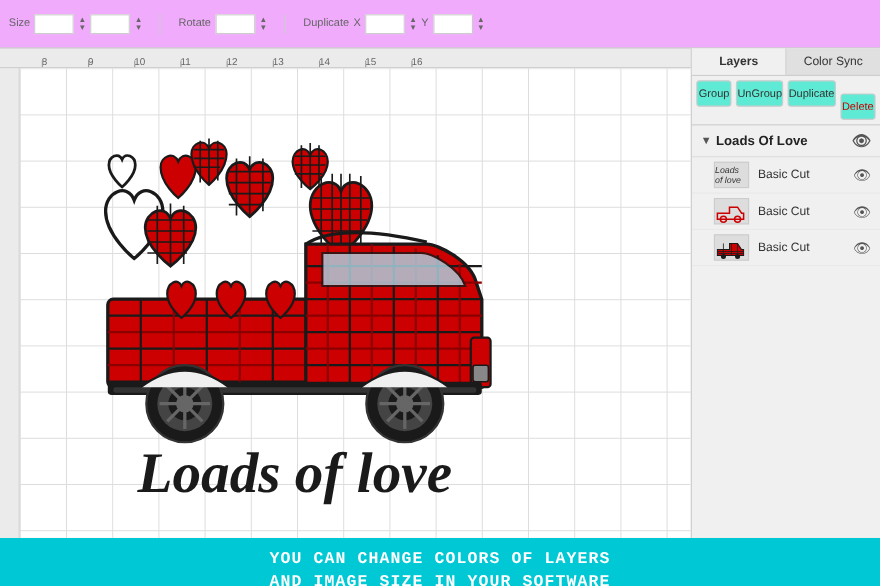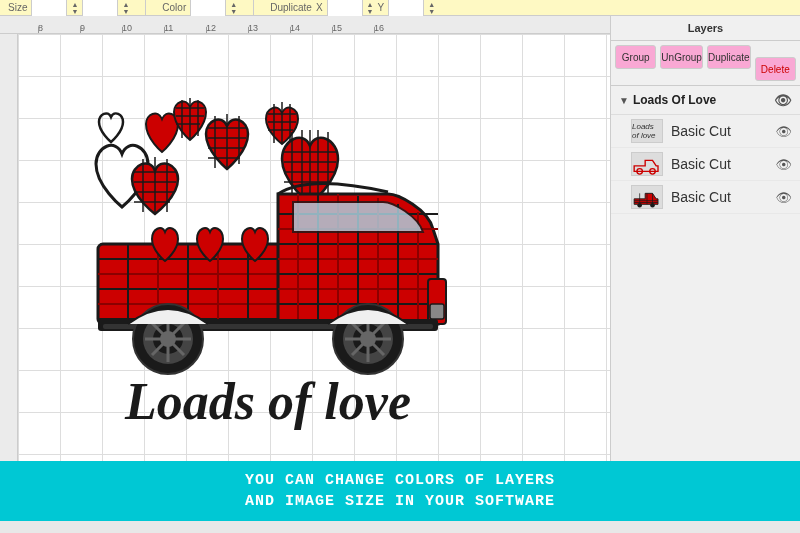--- a/index.html
+++ b/index.html
@@ -1,21 +1,21 @@
 <!DOCTYPE html>
 <html><head>
   <meta charset="utf-8">
   <style>
     * { margin: 0; padding: 0; box-sizing: border-box; }
     body { width: 800px; height: 533px; overflow: hidden; font-family: Arial, sans-serif; background: #e8e8e8; }
 
     
     .toolbar {
-      height: 16px;
-      background: #fef9c3;
+      height: 44px;
+      background: #f0abfc;
       border-bottom: 1px solid #ccc;
       display: flex;
       align-items: center;
       padding: 0 8px;
       gap: 16px;
       font-size: 11px;
       color: #333;
     }
     .toolbar-group {
       display: flex;
@@ -125,21 +125,21 @@
     .design-svg {
       position: absolute;
       top: 30px;
       left: 60px;
       width: 380px;
       height: 390px;
     }
 
     
     .right-panel {
-      width: 190px;
+      width: 172px;
       background: #f0f0f0;
       border-left: 1px solid #ccc;
       display: flex;
       flex-direction: column;
     }
 
     .panel-tabs {
       display: flex;
       border-bottom: 1px solid #ccc;
       background: #e0e0e0;
@@ -161,21 +161,21 @@
 
     .panel-actions {
       display: flex;
       padding: 4px;
       gap: 4px;
       border-bottom: 1px solid #ccc;
     }
     .panel-action-btn {
       flex: 1;
       height: 24px;
-      background: #f9a8d4;
+      background: #5eead4;
       border: 1px solid #ccc;
       border-radius: 3px;
       font-size: 10px;
       cursor: pointer;
       color: #333;
     }
     .panel-action-btn:last-child {
       color: #cc0000;
     }
 
@@ -214,21 +214,21 @@
       background: #ddd;
       border: 1px solid #ccc;
       margin-right: 8px;
       display: flex;
       align-items: center;
       justify-content: center;
       overflow: hidden;
       flex-shrink: 0;
     }
     .layer-name {
-      font-size: 14px;
+      font-size: 11px;
       color: #333;
       flex: 1;
     }
     .layer-eye-item {
       font-size: 13px;
       color: #555;
     }
 
     
     .bottom-banner {
@@ -280,21 +280,21 @@
         <span>▼</span>
     </div>
     <input class="toolbar-input" value="" style="">
     <div class="toolbar-arrow">
       <span>▲</span>
         <span>▼</span>
     </div>
   </div>
   <div class="toolbar-divider"></div>
   <div class="toolbar-group">
-    <span class="toolbar-label">Color</span>
+    <span class="toolbar-label">Rotate</span>
     <input class="toolbar-input" value="" style="">
     <div class="toolbar-arrow">
       <span>▲</span>
         <span>▼</span>
     </div>
   </div>
   <div class="toolbar-divider"></div>
   <div class="toolbar-group">
     <span class="toolbar-label">Duplicate</span>
     <span class="toolbar-label">X</span>
@@ -481,20 +481,21 @@
         <text x="190" y="355" font-family="Georgia, 'Times New Roman', serif" font-size="52" fill="#1a1a1a" text-anchor="middle" font-style="italic" font-weight="bold" style="font-family: Georgia, serif;">Loads of love</text>
       </svg>
 
     </div>
   </div>
 
   <div class="right-panel">
 
     <div class="panel-tabs">
       <div class="panel-tab active">Layers</div>
+      <div class="panel-tab">Color Sync</div>
     </div>
 
     <div class="panel-actions">
       <button class="panel-action-btn">Group</button>
       <button class="panel-action-btn">UnGroup</button>
       <button class="panel-action-btn">Duplicate</button>
       <button class="panel-action-btn" style="color:#cc0000;margin-top:12px;">Delete</button>
     </div>
 
     <div class="panel-layer-header">

